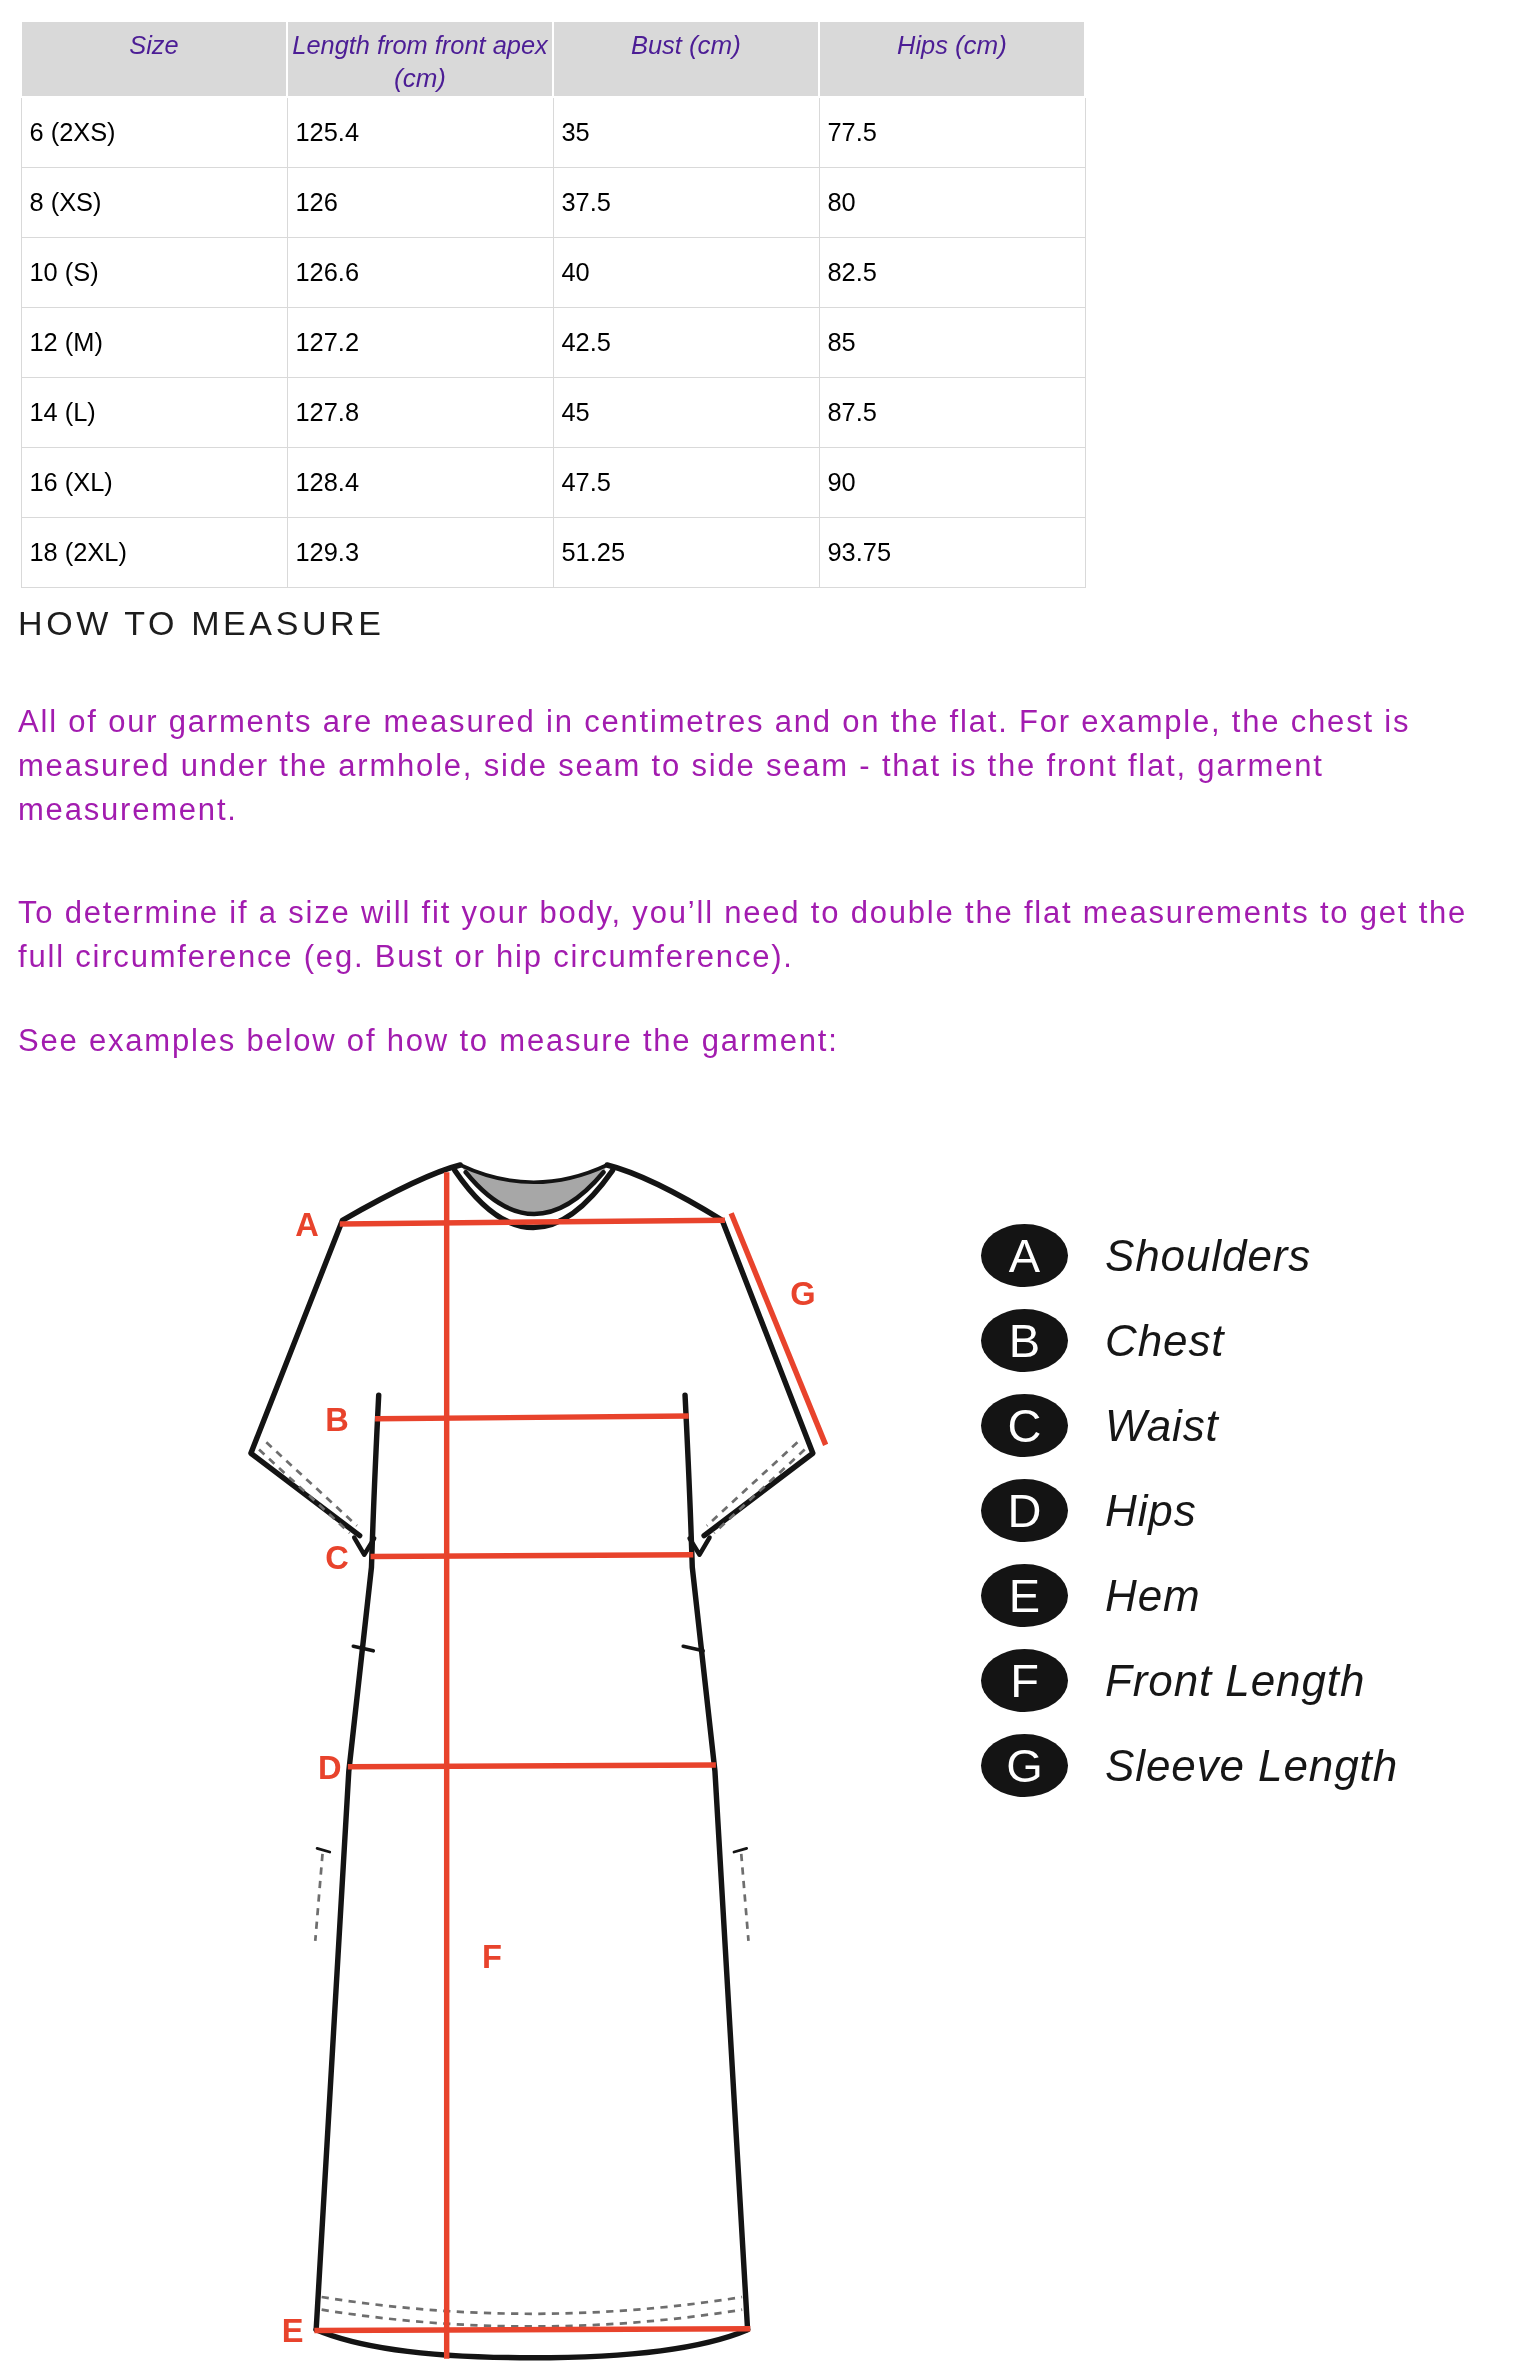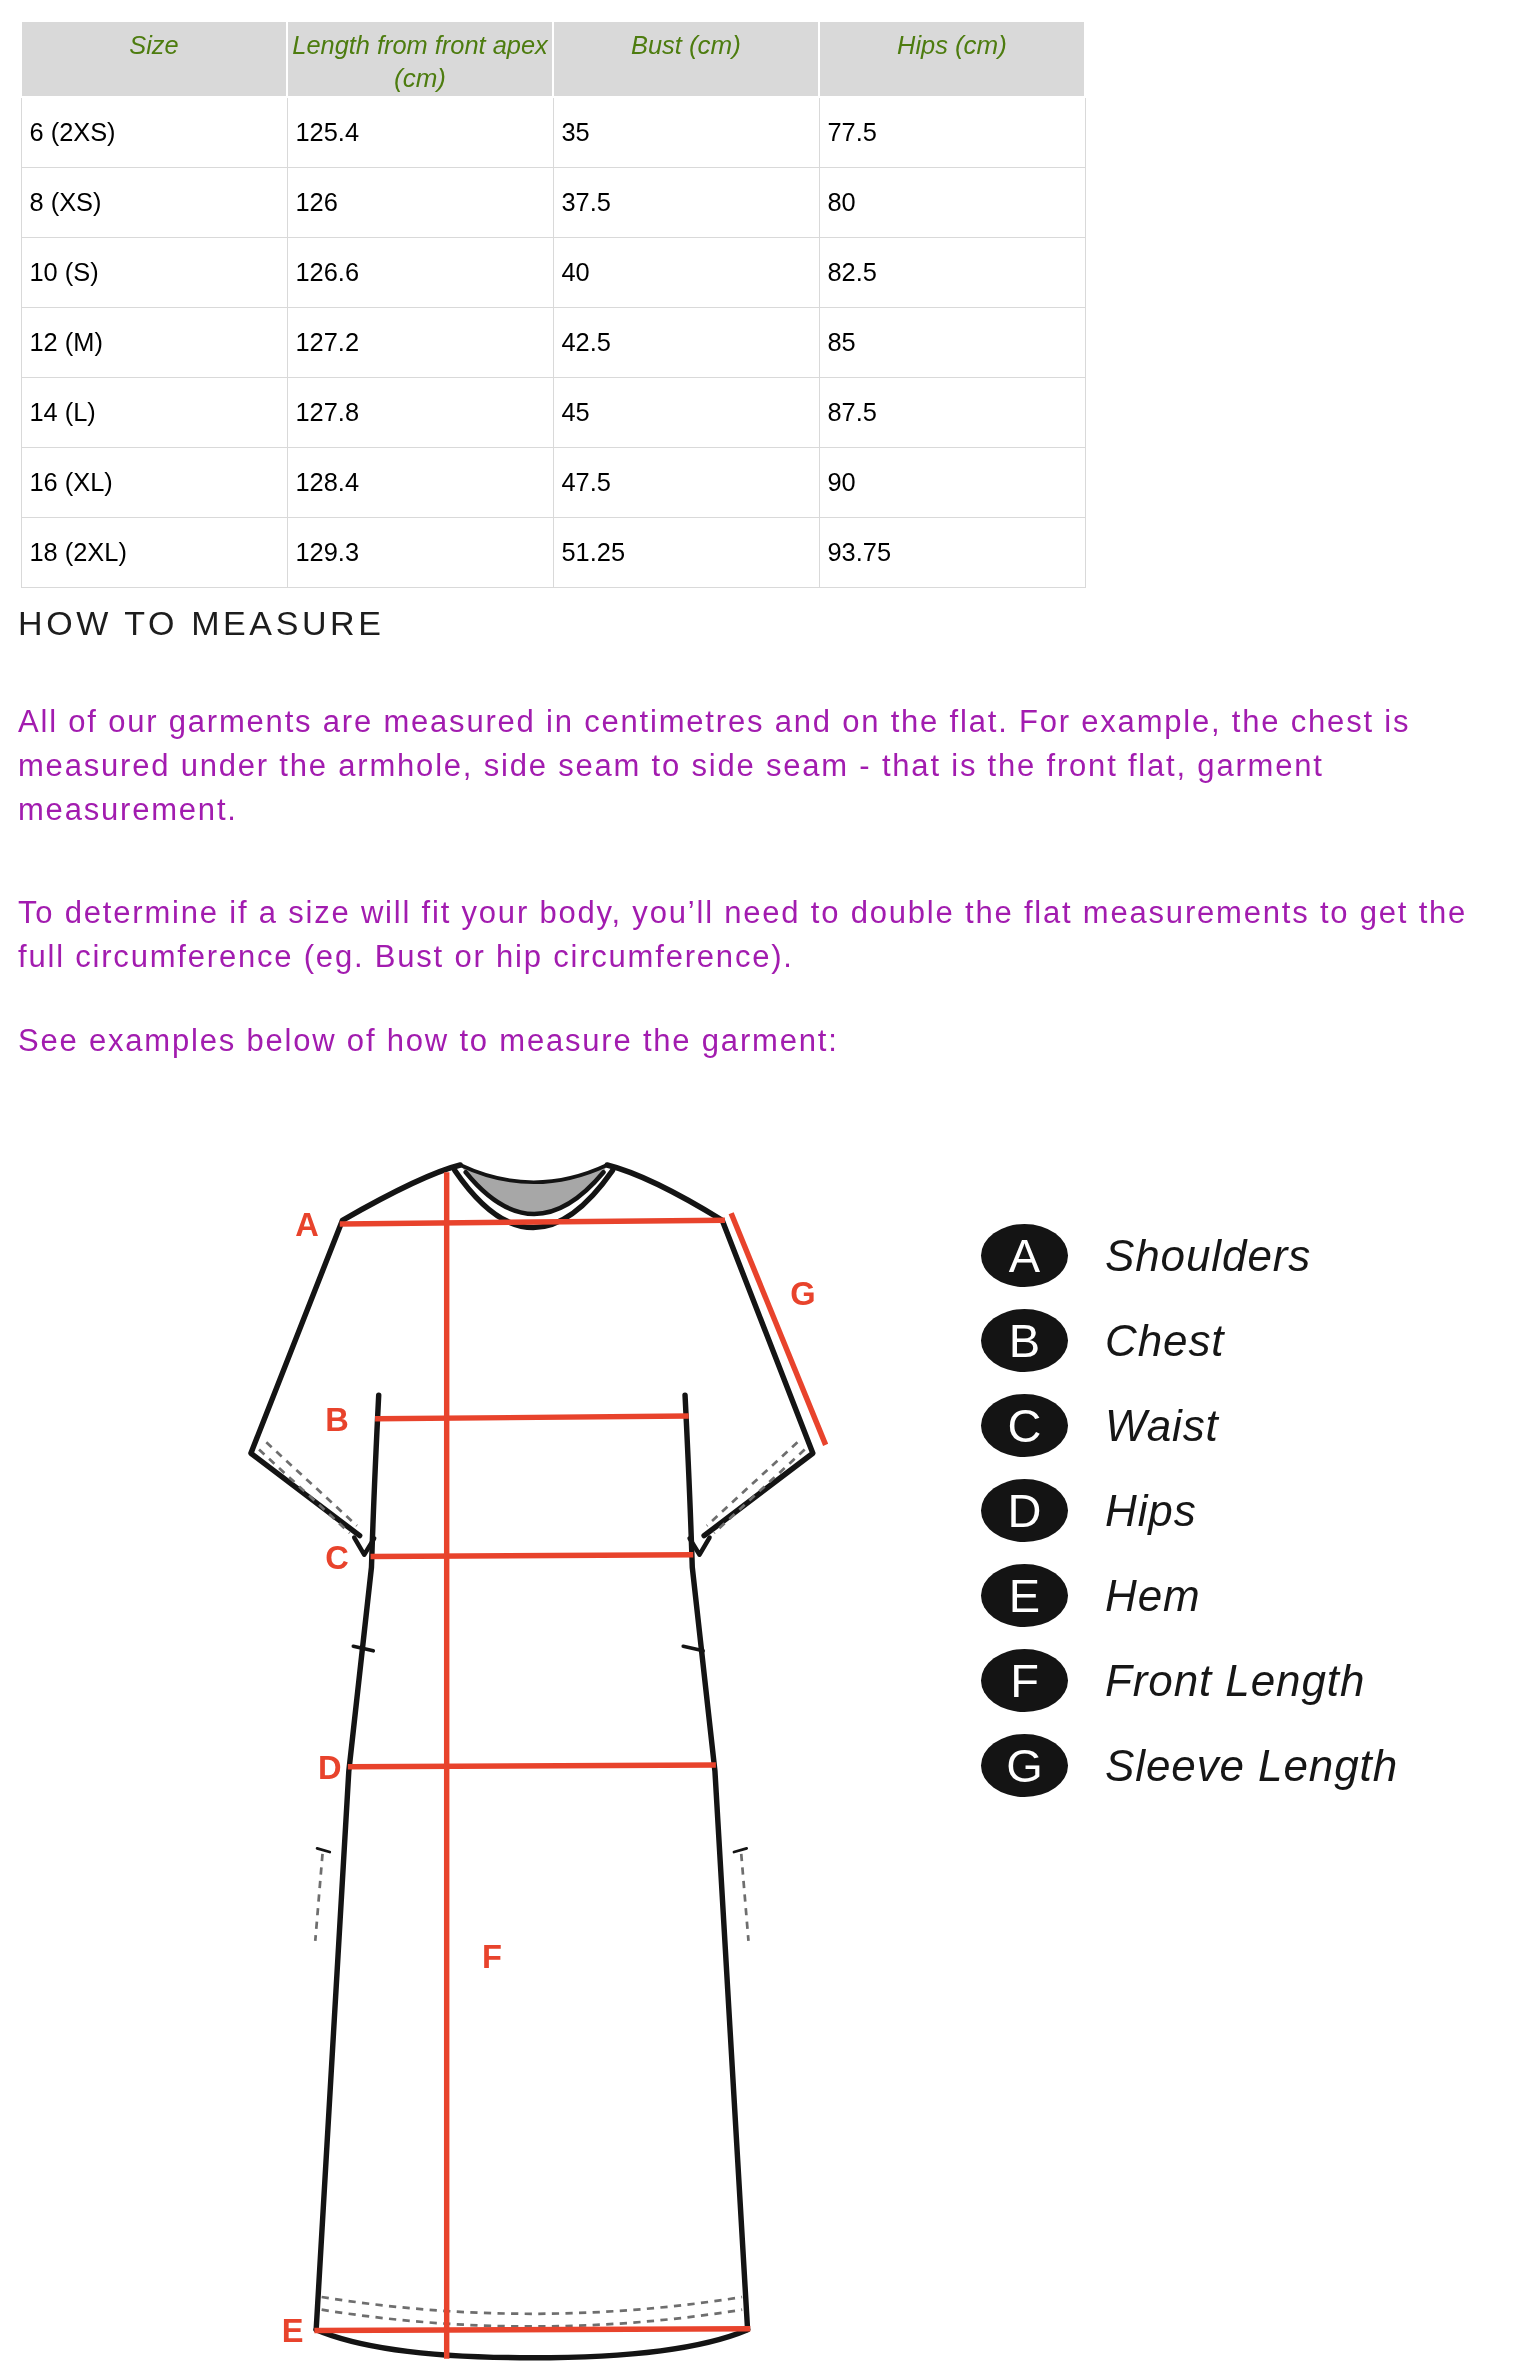--- a/index.html
+++ b/index.html
@@ -3,21 +3,21 @@
 <meta charset="utf-8">
 <style>
   html,body{margin:0;padding:0;background:#ffffff;}
   #page{position:relative;width:1539px;height:2377px;background:#ffffff;overflow:hidden;
         font-family:"Liberation Sans",sans-serif;color:#1a1a1a;}
 
   
   .size-table{position:absolute;left:20px;top:20px;border-collapse:collapse;
               font-family:"Liberation Sans",sans-serif;}
   .size-table th{width:249px;height:60px;background:#d9d9d9;border:2.7px solid #ffffff;
-                 font-style:italic;font-weight:400;font-size:25.4px;color:#4d7c0f;
+                 font-style:italic;font-weight:400;font-size:25.4px;color:#4c1d95;
                  vertical-align:top;padding-top:7.3px;text-align:center;line-height:33px;}
   .size-table th .unit{font-size:26px;font-style:italic;}
   .size-table td{width:249px;height:53px;border:0.9px solid #d9d9d9;text-align:left;
                  vertical-align:middle;font-size:25.4px;color:#000;padding:8px;}
 
   
   .h2m{position:absolute;left:18px;top:606px;font-size:34px;font-weight:400;
        letter-spacing:3.6px;color:#1d1d1d;line-height:1;}
   .para{position:absolute;left:18px;width:1505px;font-size:31px;font-weight:300;
         letter-spacing:1.8px;line-height:44px;color:#a21caf;}

